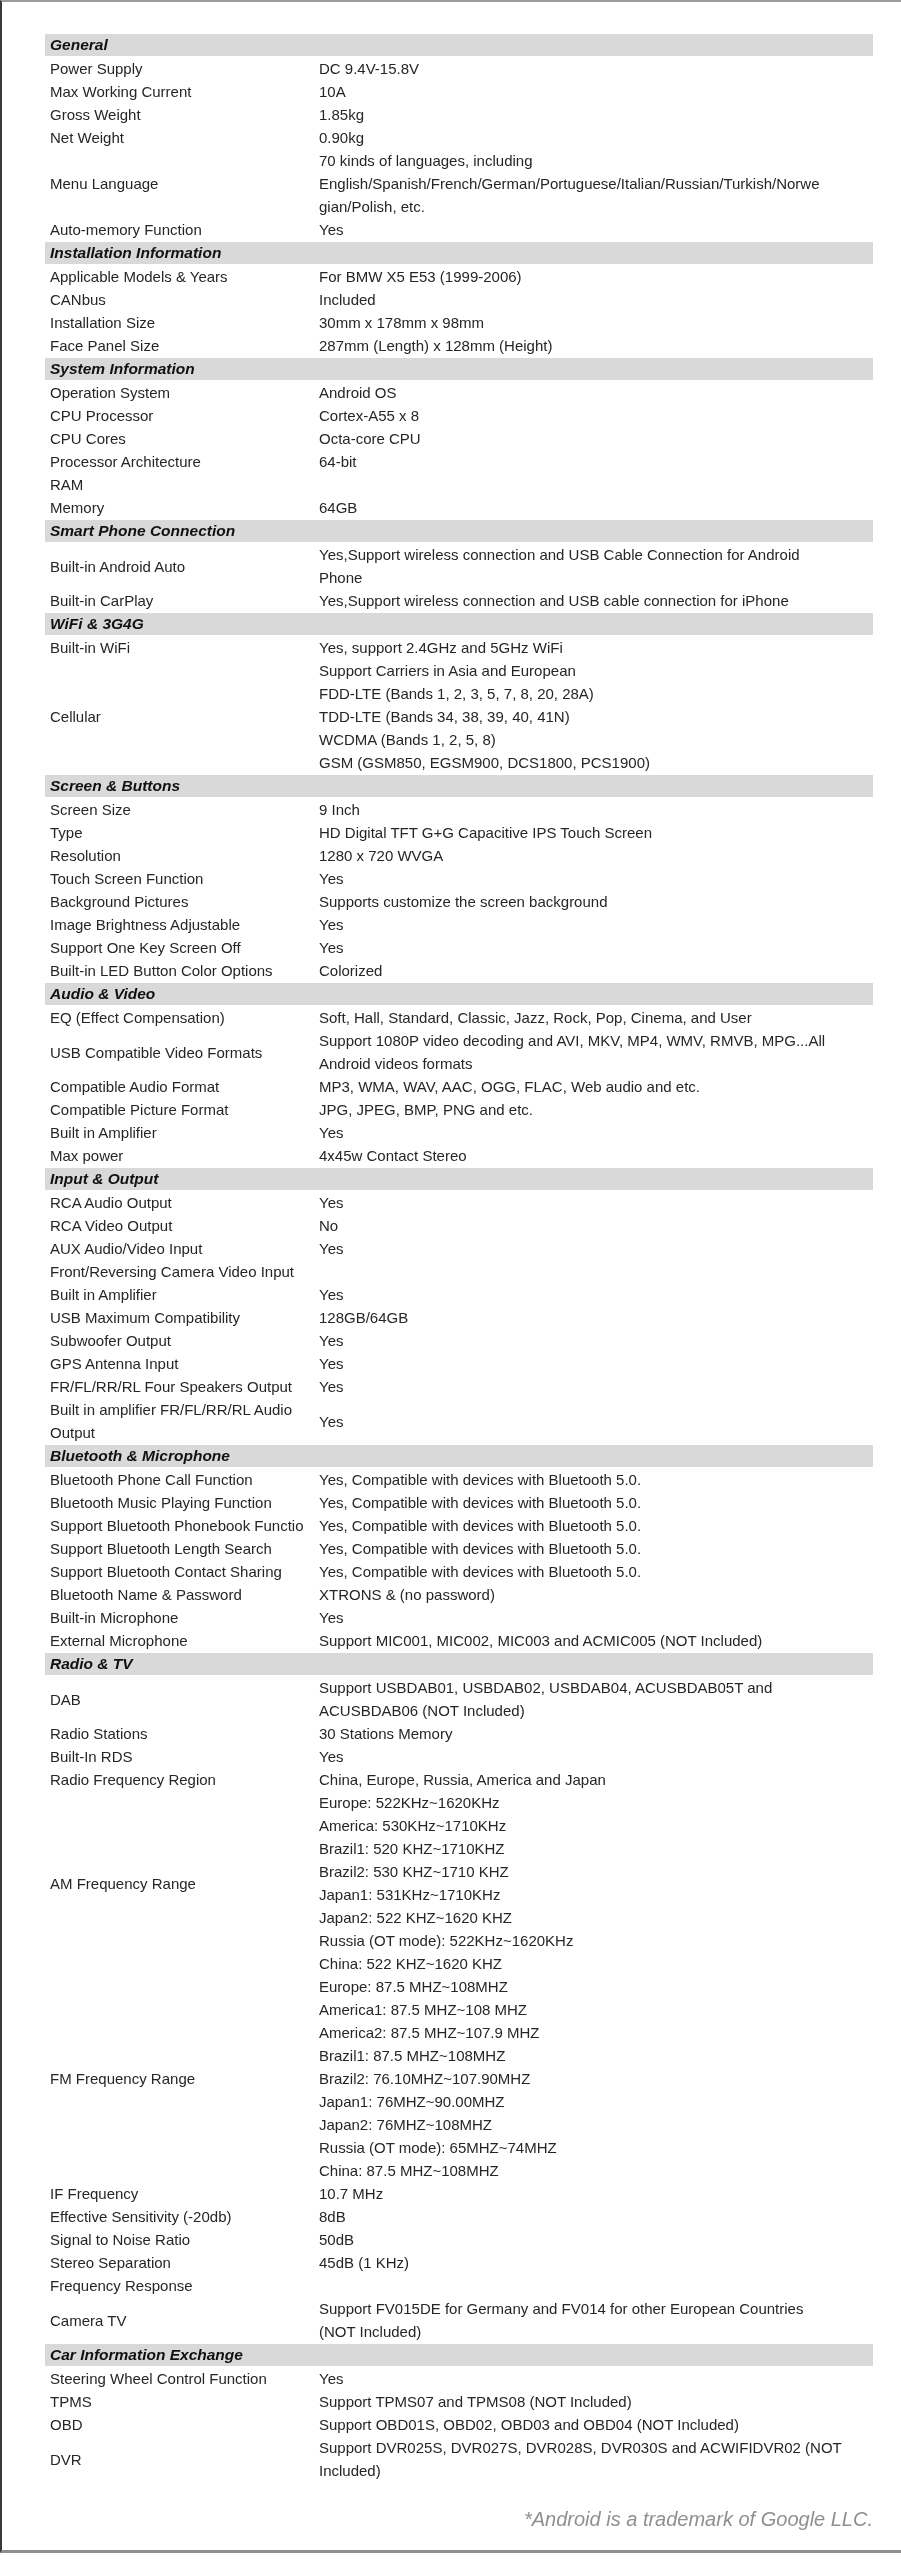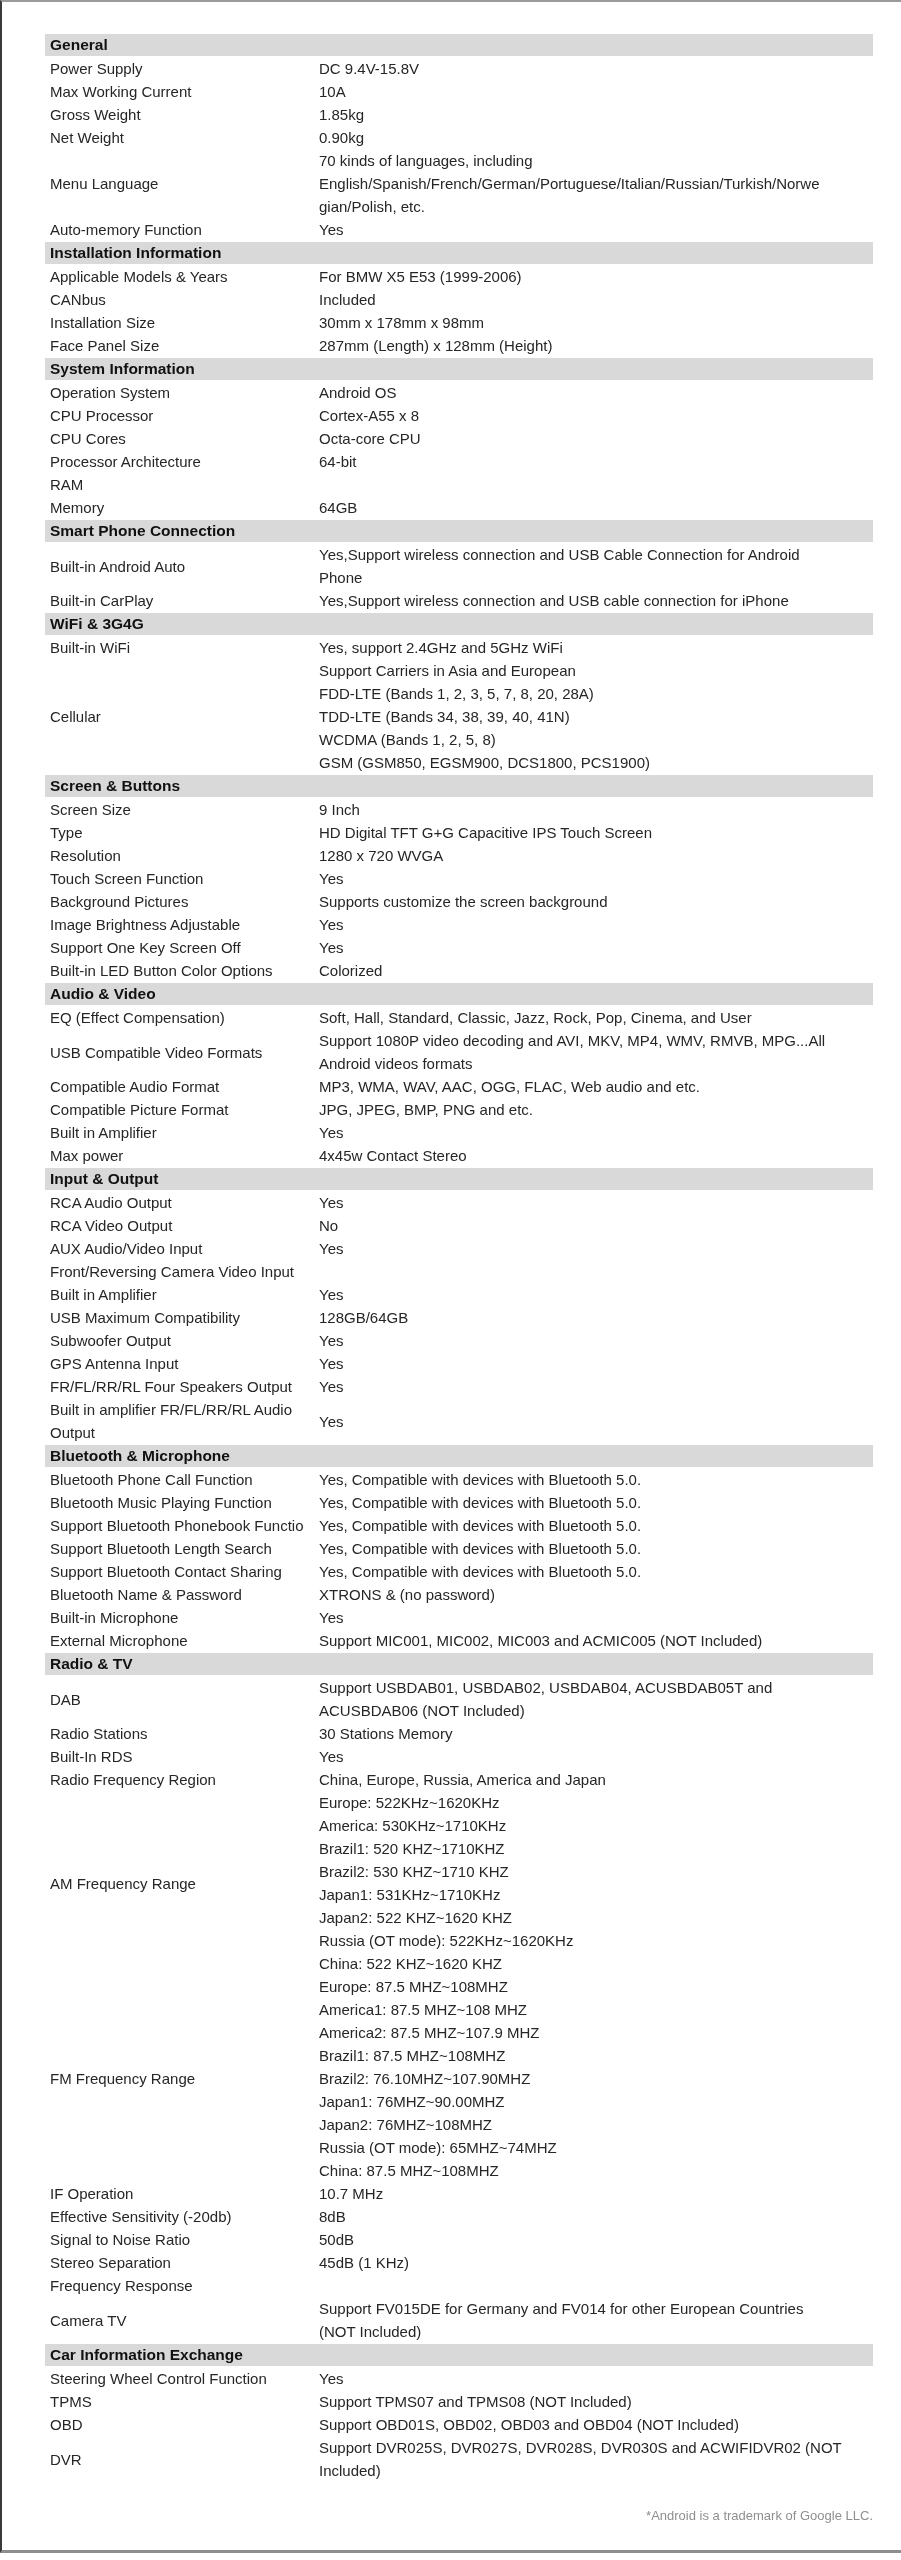--- a/index.html
+++ b/index.html
@@ -25,20 +25,21 @@
   }
   .section-header {
     background: var(--header-bg, #d9d9d9);
     height: 22px;
     line-height: 22px;
     font-size: 15.5px;
     font-weight: bold;
     color: #111111;
     padding-left: 5px;
     margin: 1px 0;
+    font-style: italic;
   }
   .spec-row {
     display: flex;
     align-items: center;
     font-size: 15px;
     line-height: 23px;
     color: var(--text-color, #262626);
   }
   .spec-label {
     box-sizing: border-box;
@@ -48,21 +49,22 @@
     white-space: pre-line;
   }
   .spec-value {
     flex: 1;
     white-space: pre-line;
   }
   .footnote {
     width: 828px;
     margin: 26px 0 0 43px;
     text-align: right;
-    font-size: 13px;
+    font-size: 20px;
+    font-style: italic;
     color: var(--footnote-color, #8f8f8f);
   }
 </style>
 </head>
 <body>
 
 <div class="page">
   <div class="sheet">
   <div class="section">
     <div class="section-header">
@@ -439,21 +441,21 @@
 America2: 87.5 MHZ~107.9 MHZ
 Brazil1: 87.5 MHZ~108MHZ
 Brazil2: 76.10MHZ~107.90MHZ
 Japan1: 76MHZ~90.00MHZ
 Japan2: 76MHZ~108MHZ
 Russia (OT mode): 65MHZ~74MHZ
 China: 87.5 MHZ~108MHZ</div>
   </div>
 
   <div class="spec-row">
-    <div class="spec-label">IF Operation</div>
+    <div class="spec-label">IF Frequency</div>
     <div class="spec-value">10.7 MHz</div>
   </div>
 
   <div class="spec-row">
     <div class="spec-label">Effective Sensitivity (-20db)</div>
     <div class="spec-value">8dB</div>
   </div>
 
   <div class="spec-row">
     <div class="spec-label">Signal to Noise Ratio</div>

